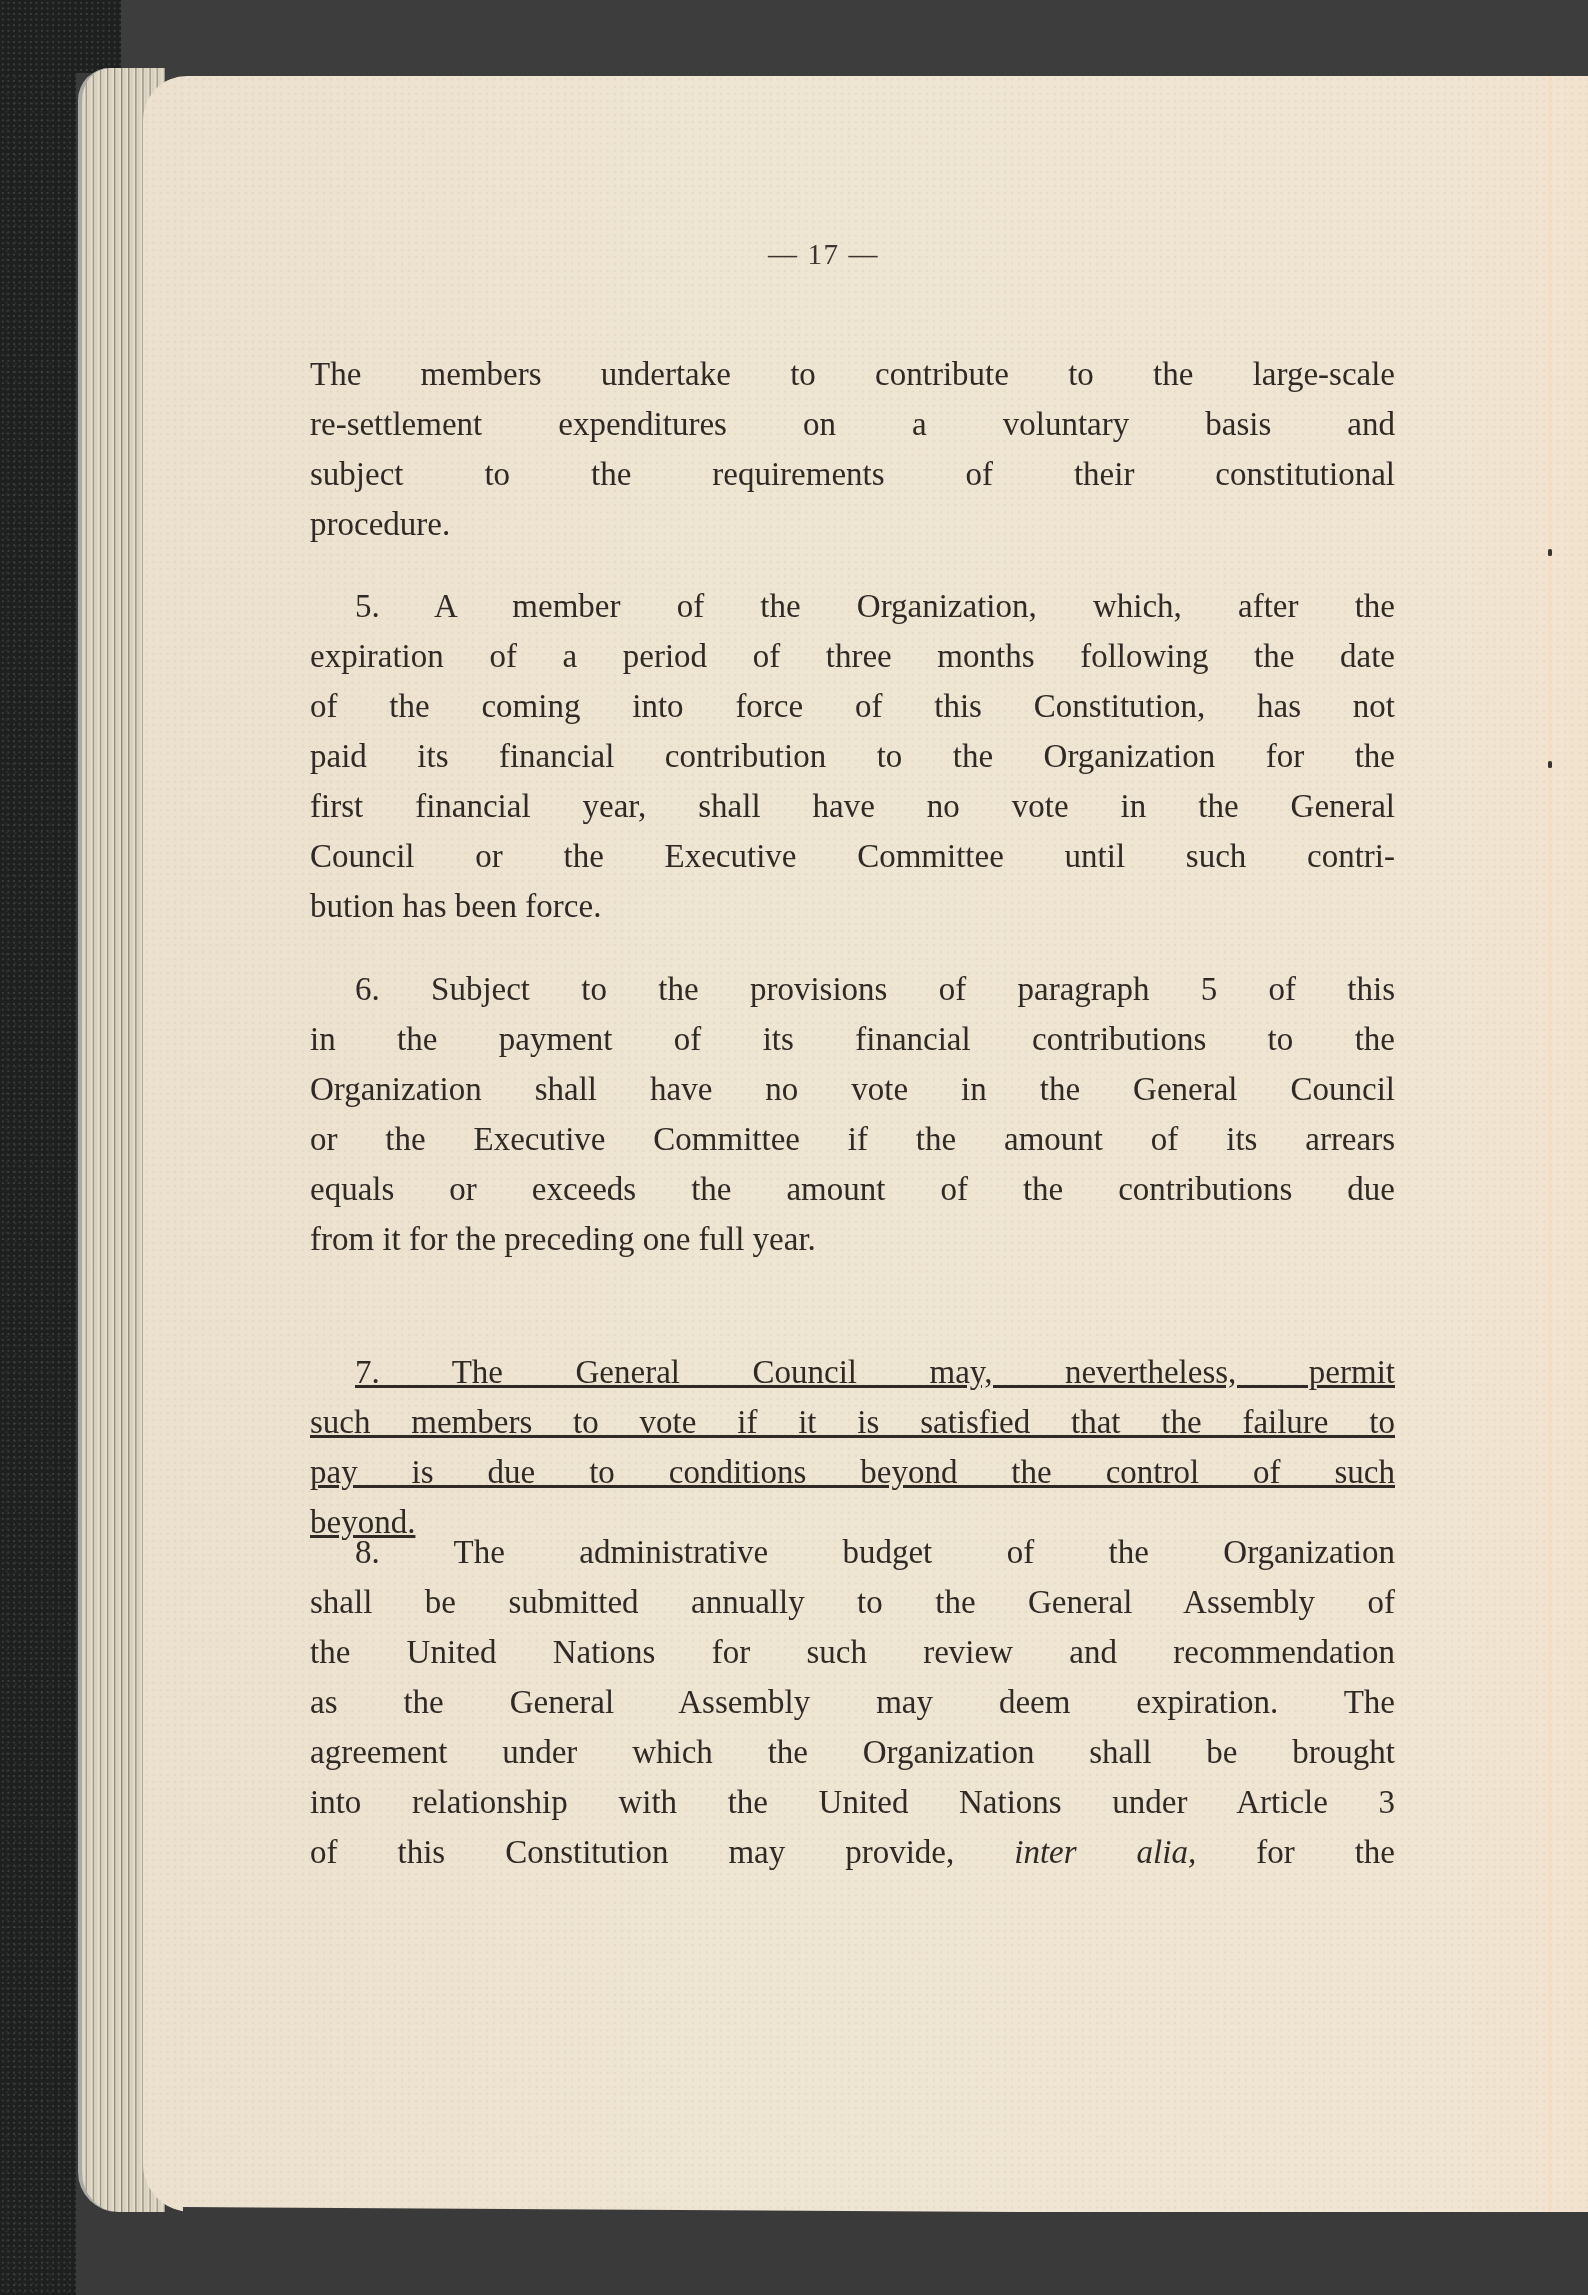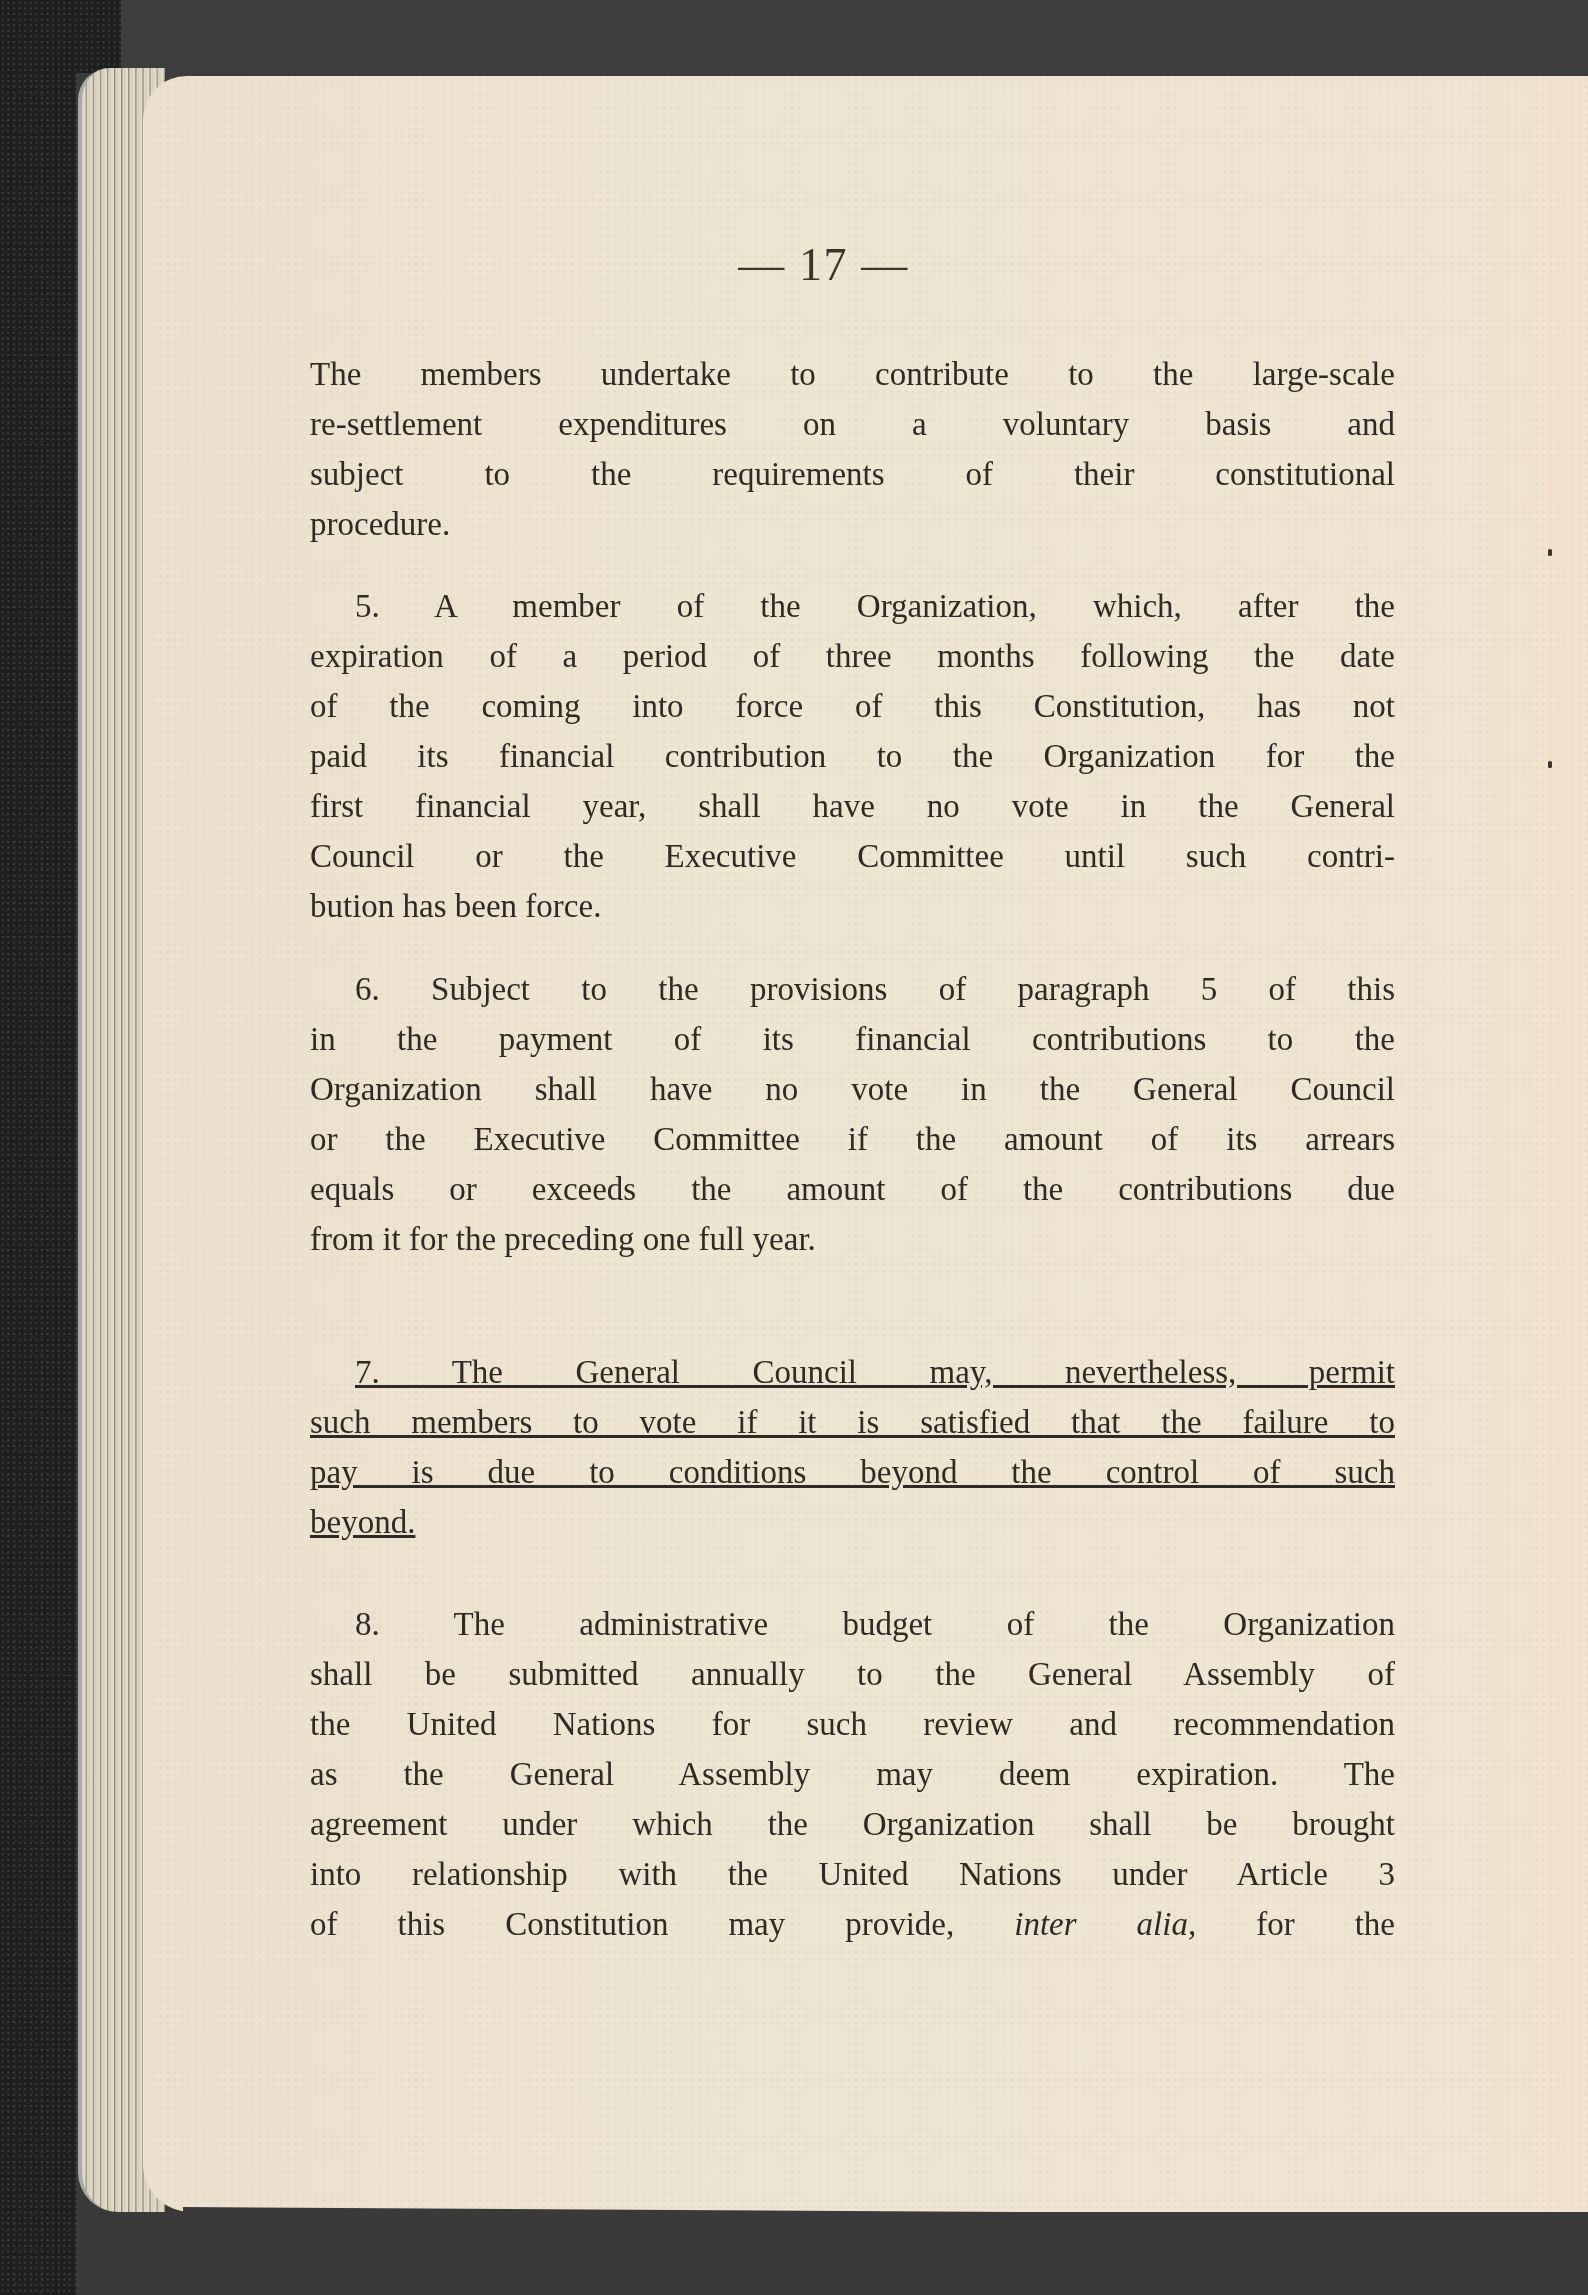--- a/index.html
+++ b/index.html
@@ -96,21 +96,21 @@
     background: #3a3430;
     border-radius: 1.6px;
   }
   .page-number {
     position: absolute;
     left: 0; top: 238px;
     width: 1536px;
     text-align: center;
     padding-left: 111px;
     box-sizing: border-box;
-    font-size: 46px;
+    font-size: 29px;
     color: #3b352e;
     letter-spacing: 1.6px;
   }
   .text-col {
     position: absolute;
     left: 310px;
     width: 1085px;
     color: #2f2a25;
     font-size: 33px;
   }
@@ -176,21 +176,21 @@
   <span class="line last">from it for the preceding one full year.</span>
 </div>
 
 <div class="text-col" style="top:1347px;text-decoration:underline;">
   <span class="line indent">7. The General Council may, nevertheless, permit</span>
   <span class="line">such members to vote if it is satisfied that the failure to</span>
   <span class="line">pay is due to conditions beyond the control of such</span>
   <span class="line last">beyond.</span>
 </div>
 
-<div class="text-col" style="top:1599px;">
+<div class="text-col" style="top:1527px;">
   <span class="line indent">8. The administrative budget of the Organization</span>
   <span class="line">shall be submitted annually to the General Assembly of</span>
   <span class="line">the United Nations for such review and recommendation</span>
   <span class="line">as the General Assembly may deem expiration. The</span>
   <span class="line">agreement under which the Organization shall be brought</span>
   <span class="line">into relationship with the United Nations under Article 3</span>
   <span class="line"><span>of this Constitution may provide,</span> <em>inter alia,</em> <span>for the</span></span>
 </div>
 
 

